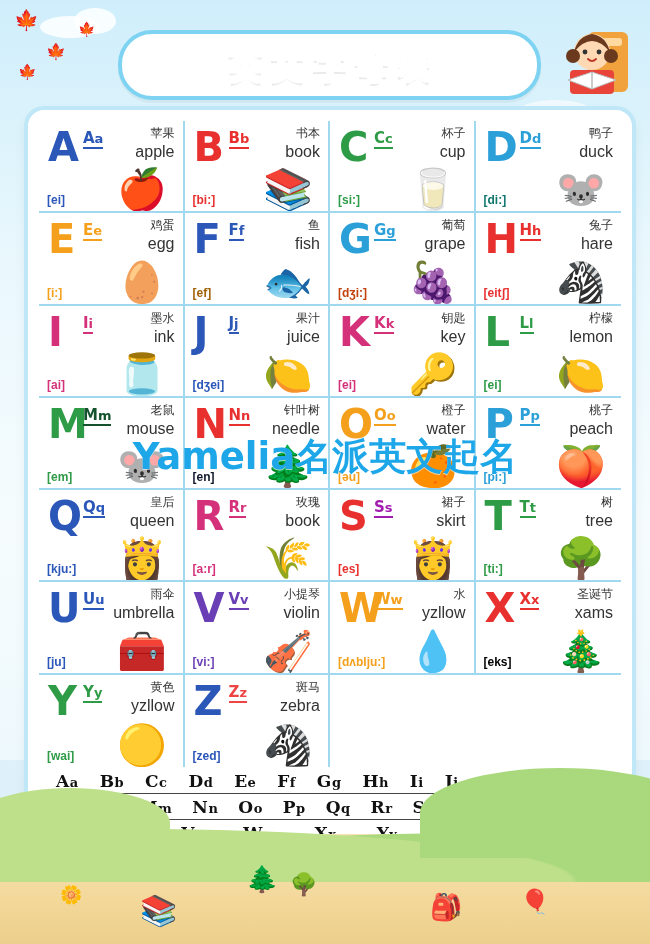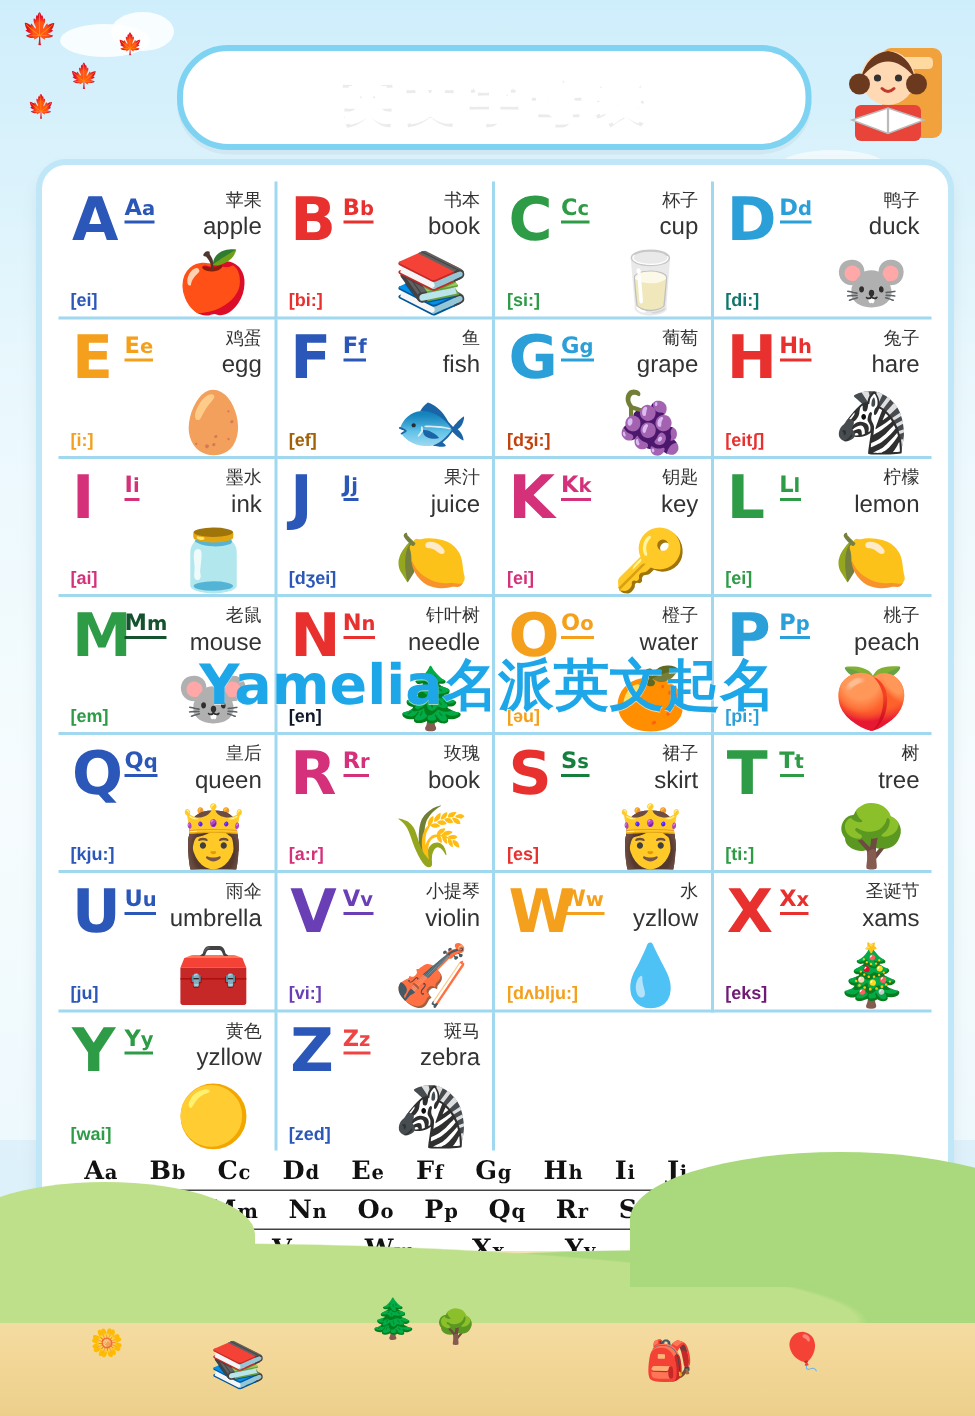--- a/index.html
+++ b/index.html
@@ -318,21 +318,21 @@
         <div class="cell">
           <span class="letter" style="color:#d4317a">R</span>
           <span class="pair" style="color:#d4317a">R<span class="lower">r</span></span>
           <span class="word-zh">玫瑰</span>
           <span class="word-en">book</span>
           <span class="phon" style="color:#d4317a">[a:r]</span>
           <span class="pic">🌾</span>
         </div>
         <div class="cell">
           <span class="letter" style="color:#e8312f">S</span>
-          <span class="pair" style="color:#15803d">S<span class="lower">s</span></span>
+          <span class="pair" style="color:#a21caf">S<span class="lower">s</span></span>
           <span class="word-zh">裙子</span>
           <span class="word-en">skirt</span>
           <span class="phon" style="color:#e8312f">[es]</span>
           <span class="pic">👸</span>
         </div>
         <div class="cell" style="border-right: none;">
           <span class="letter" style="color:#2e9b46">T</span>
           <span class="pair" style="color:#2e9b46">T<span class="lower">t</span></span>
           <span class="word-zh">树</span>
           <span class="word-en">tree</span>
@@ -361,21 +361,21 @@
           <span class="word-zh">水</span>
           <span class="word-en">yzllow</span>
           <span class="phon" style="color:#f4a01c">[dʌblju:]</span>
           <span class="pic">💧</span>
         </div>
         <div class="cell" style="border-right: none;">
           <span class="letter" style="color:#e8312f">X</span>
           <span class="pair" style="color:#e8312f">X<span class="lower">x</span></span>
           <span class="word-zh">圣诞节</span>
           <span class="word-en">xams</span>
-          <span class="phon" style="color:#701a75">[eks]</span>
+          <span class="phon" style="color:#000000">[eks]</span>
           <span class="pic">🎄</span>
         </div>
         <div class="cell" style="border-bottom: none;">
           <span class="letter" style="color:#2e9b46">Y</span>
           <span class="pair" style="color:#2e9b46">Y<span class="lower">y</span></span>
           <span class="word-zh">黄色</span>
           <span class="word-en">yzllow</span>
           <span class="phon" style="color:#2e9b46">[wai]</span>
           <span class="pic">🟡</span>
         </div>

